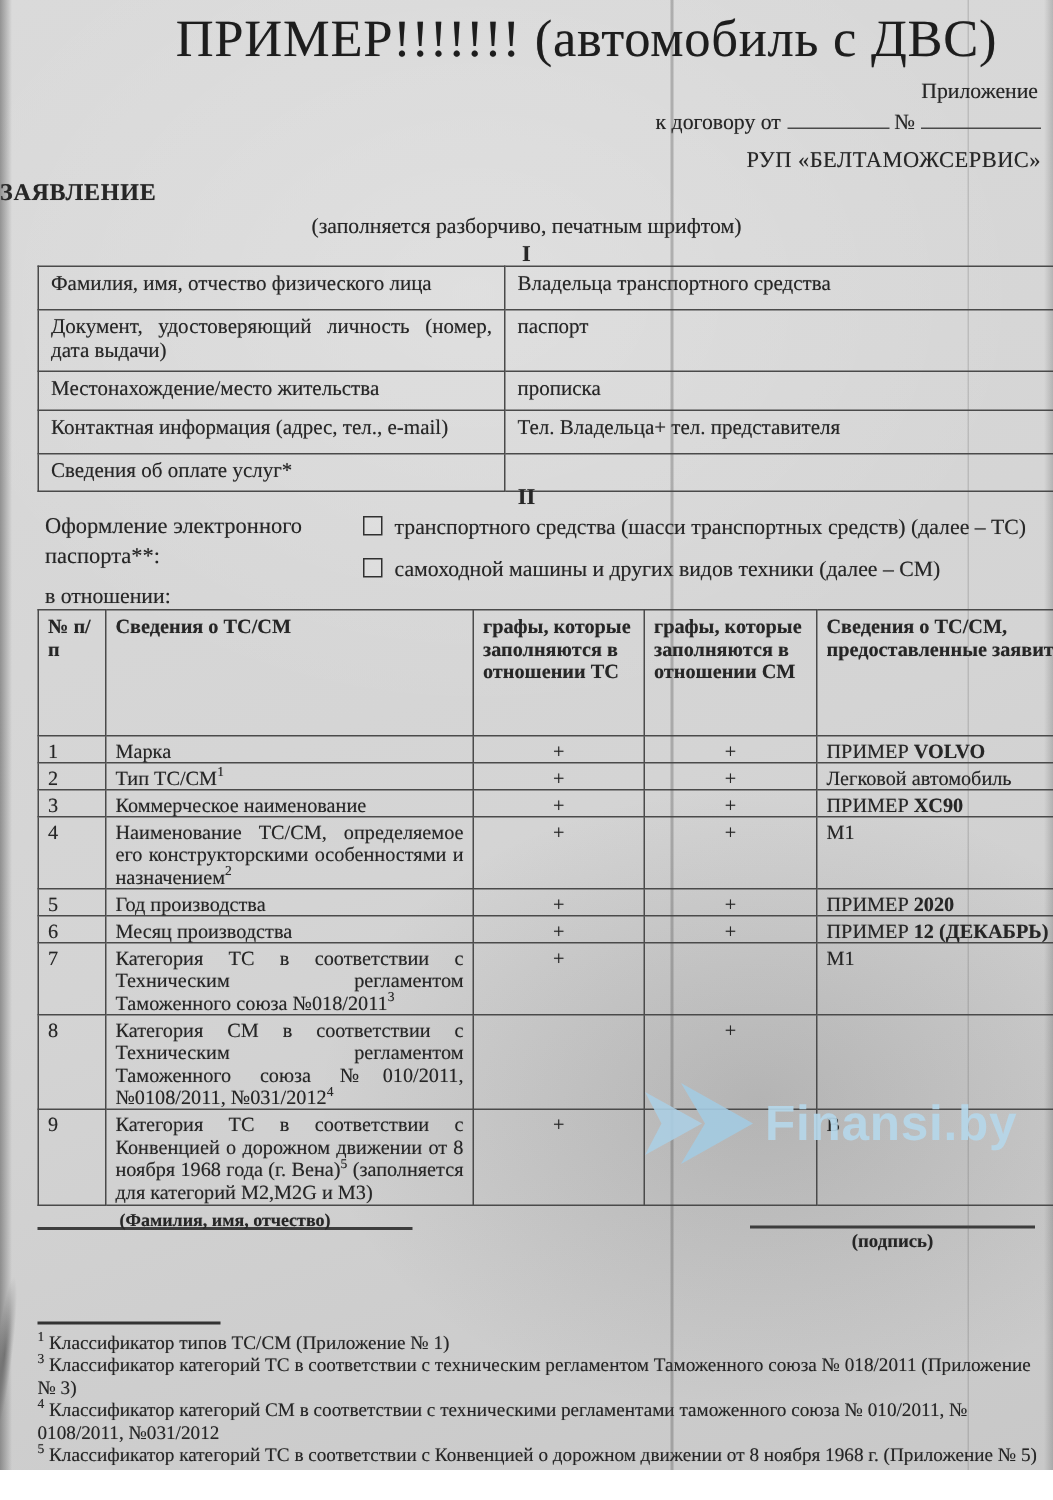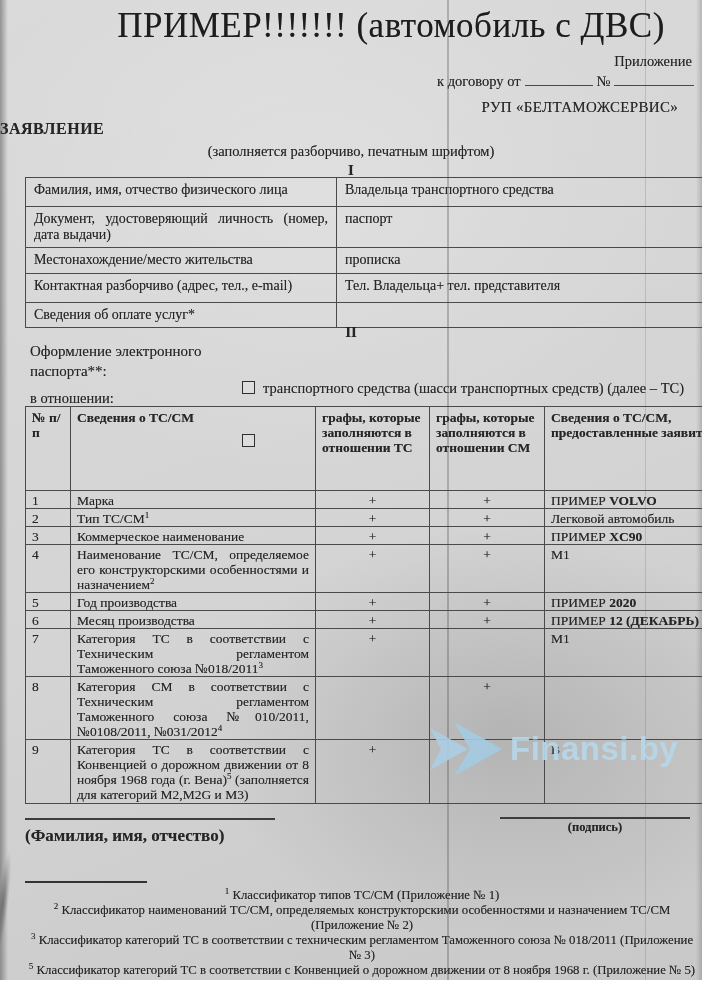--- a/index.html
+++ b/index.html
@@ -20,61 +20,61 @@
   .fold-b{position:absolute;left:645px;top:0;width:1px;height:1000px;background:rgba(80,80,80,0.20);z-index:6;}
   .smudge{position:absolute;left:-6px;top:828px;width:18px;height:150px;background:radial-gradient(ellipse 7px 70px at 50% 50%,rgba(50,50,50,0.45),rgba(0,0,0,0) 75%);transform:rotate(7deg);z-index:7;}
 
   .abs{position:absolute;}
   .title{left:80px;top:6px;width:622px;text-align:center;font-size:35px;letter-spacing:0.5px;color:#1d1d1d;white-space:nowrap;}
   .appendix{right:10px;top:53px;font-size:14.5px;text-align:left;}
   .contract{right:8px;top:72px;font-size:14.5px;text-align:center;white-space:nowrap;}
   .uline{display:inline-block;border-bottom:1.5px solid #4a4a4a;height:13px;}
   .u1{width:68px;margin-left:4px;}
   .u2{width:80px;margin-left:4px;}
-  .org{right:24px;top:99px;font-size:15px;letter-spacing:0.3px;}
+  .org{right:8px;top:99px;font-size:15px;letter-spacing:0.3px;}
   .form-title{left:0;top:120px;width:702px;text-align:left;font-size:16px;font-weight:bold;letter-spacing:0.5px;}
   .form-sub{left:0;top:143px;width:702px;text-align:center;font-size:14.5px;}
   .sec{left:0;width:702px;text-align:center;font-size:15px;font-weight:bold;}
   .sec1{top:162px;}
   .sec2{top:324px;}
 
   table{border-collapse:collapse;table-layout:fixed;}
   .t1{left:25px;top:177px;width:664px;font-size:14px;}
   .t1 td{border:1.5px solid #4a4a4a;vertical-align:top;padding:4px 8px 2px 8px;}
   .t1 td.lbl{text-align:justify;}
   .a1{height:29px;}.a2{height:41px;}.a3{height:26px;}.a4{height:29px;}.a5{height:25px;}
 
   .reg-label{left:30px;top:341px;width:212px;font-size:15px;line-height:20px;}
   .options{left:242px;top:344px;width:452px;font-size:14.5px;}
-  .opt{margin-bottom:11px;white-space:nowrap;margin-top:36px;}
+  .opt{margin-bottom:11px;white-space:nowrap;}
   .cb{display:inline-block;width:11px;height:11px;border:1.5px solid #303030;margin-right:8px;vertical-align:-1px;background:rgba(255,255,255,0.15);}
   .rel{left:30px;top:390px;font-size:14.5px;}
 
   .t2{left:25px;top:406px;width:664px;font-size:13.5px;line-height:15px;}
   .t2 td,.t2 th{border:1.5px solid #4a4a4a;vertical-align:top;padding:2px 6px 0 6px;text-align:left;font-weight:normal;}
   .t2 th{font-weight:bold;padding-top:3px;}
   .t2 .c{text-align:center;}
   .t2 td.lbl{text-align:justify;}
   .hr{height:84px;}
   .r1{height:18px;}.r2{height:17px;}.r3{height:17px;}.r4{height:44px;}
   .r5{height:17px;}.r6{height:17px;}.r7{height:48px;}.r8{height:58px;}.r9{height:64px;}
   sup{font-size:9px;line-height:0;}
 
   .watermark{left:430px;top:720px;display:flex;align-items:center;z-index:9;opacity:0.9;}
   .wm-text{font-family:"Liberation Sans","DejaVu Sans",sans-serif;font-weight:bold;font-size:33px;color:#b6d8eb;letter-spacing:0.5px;text-shadow:none;margin-left:4px;}
 
   .sig-line{border-top:2px solid #3d3d3d;}
   .sig-name-line{left:25px;top:818px;width:250px;}
-  .sig-name-cap{left:25px;top:826px;width:250px;font-size:17px;font-weight:600;}
+  .sig-name-cap{left:25px;top:806px;width:250px;text-align:center;font-size:12px;font-weight:600;}
   .sig-sign-line{left:500px;top:817px;width:190px;}
   .sig-sign-cap{left:500px;top:820px;width:190px;text-align:center;font-size:12.5px;font-weight:600;}
 
   .fn-sep{left:25px;top:881px;width:122px;border-top:2px solid #333;}
   .footnotes{left:25px;top:888px;width:674px;font-size:12.8px;line-height:15px;}
-  .fn{margin:0;text-align:center;}
+  .fn{margin:0;}
 </style>
 </head>
 <body>
 
 <div class="page">
   <div class="edge-left"></div>
   <div class="edge-right"></div>
   <div class="fold-a"></div>
   <div class="fold-b"></div>
   <div class="smudge"></div>
@@ -99,38 +99,38 @@
     </tr>
     <tr class="a2">
       <td class="lbl">Документ, удостоверяющий личность (номер, дата выдачи)</td>
       <td>паспорт</td>
     </tr>
     <tr class="a3">
       <td class="lbl">Местонахождение/место жительства</td>
       <td>прописка</td>
     </tr>
     <tr class="a4">
-      <td class="lbl">Контактная разборчиво (адрес, тел., e-mail)</td>
+      <td class="lbl">Контактная информация (адрес, тел., e-mail)</td>
       <td>Тел. Владельца+ тел. представителя</td>
     </tr>
     <tr class="a5">
       <td class="lbl">Сведения об оплате услуг*</td>
       <td></td>
     </tr>
   </tbody>
     </table>
 
   <div class="abs sec sec2">II</div>
   <div class="abs reg-label">Оформление электронного паспорта**:</div>
   <div class="abs options">
     <div class="opt">
       <span class="cb"></span><span>транспортного средства (шасси транспортных средств) (далее – ТС)</span>
     </div>
     <div class="opt">
-      <span class="cb"></span>
+      <span class="cb"></span><span>самоходной машины и других видов техники (далее – СМ)</span>
     </div>
   </div>
   <div class="abs rel">в отношении:</div>
 
   <table class="abs t2">
     <tbody>
         <tr class="hr">
       <th style="width:32px;">№ п/п</th>
       <th style="width:232px;">Сведения о ТС/СМ</th>
       <th style="width:101px;">графы, которые заполняются в отношении ТС</th>
@@ -212,17 +212,17 @@
   </div>
 
   <div class="abs sig-line sig-name-line"></div>
   <div class="abs sig-name-cap">(Фамилия, имя, отчество)</div>
   <div class="abs sig-line sig-sign-line"></div>
   <div class="abs sig-sign-cap">(подпись)</div>
 
   <div class="abs fn-sep"></div>
   <div class="abs footnotes">
     <p class="fn"><sup>1</sup> <span>Классификатор типов ТС/СМ (Приложение № 1)</span></p>
-    <p class="fn"><sup>2</sup> <span>Классификатор наименований ТС/СМ, определяемых конструкторскими особенностями и назначением ТС/СМ (Приложение № 2)</span></p>
     <p class="fn"><sup>3</sup> <span>Классификатор категорий ТС в соответствии с техническим регламентом Таможенного союза № 018/2011 (Приложение № 3)</span></p>
+    <p class="fn"><sup>4</sup> <span>Классификатор категорий СМ в соответствии с техническими регламентами таможенного союза № 010/2011, № 0108/2011, №031/2012</span></p>
     <p class="fn"><sup>5</sup> <span>Классификатор категорий ТС в соответствии с Конвенцией о дорожном движении от 8 ноября 1968 г. (Приложение № 5)</span></p>
   </div>
 </div>
 
 </body></html>

